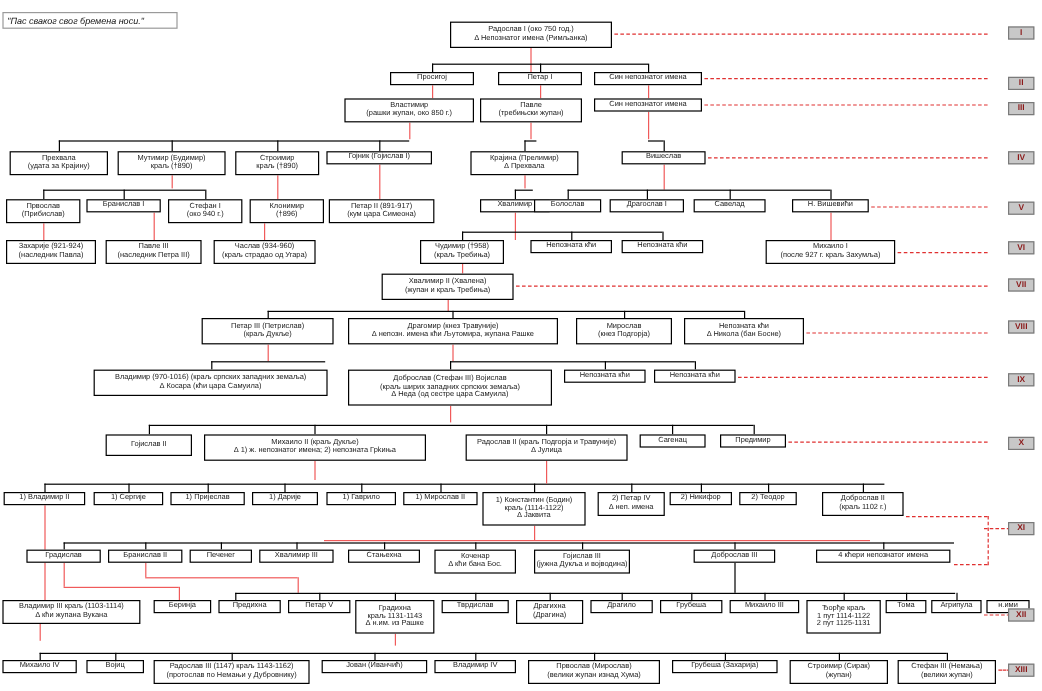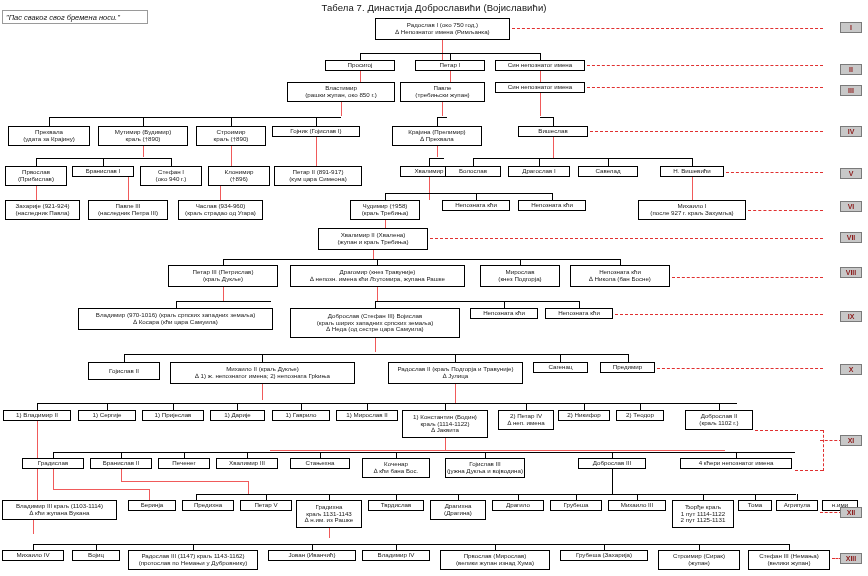--- a/index.html
+++ b/index.html
@@ -65,21 +65,20 @@
   .lv { position: absolute; width: 0; border-left: 1px solid #000; }
   
   .rv { position: absolute; width: 0; border-left: 1.4px solid #f05a5a; }
   .rh { position: absolute; height: 0; border-top: 1.4px solid #f05a5a; }
 </style>
 </head>
 <body>
 
 <div id="root">
 
-  <div class="title">Табела 7. Династија Доброславићи (Војиславићи)</div>
   <div class="motto">"Пас сваког свог бремена носи."</div>
 
   <div class="rv" style="left:442px; top:40px; height:20px;"></div>
   <div class="lh" style="left:360px; top:53px; width:180px;"></div>
   <div class="lv" style="left:360px; top:53px; height:7px;"></div>
   <div class="lv" style="left:450px; top:53px; height:7px;"></div>
   <div class="lv" style="left:540px; top:53px; height:7px;"></div>
 
   <div class="rv" style="left:360px; top:71px; height:11px;"></div>
   <div class="rv" style="left:450px; top:71px; height:11px;"></div>

